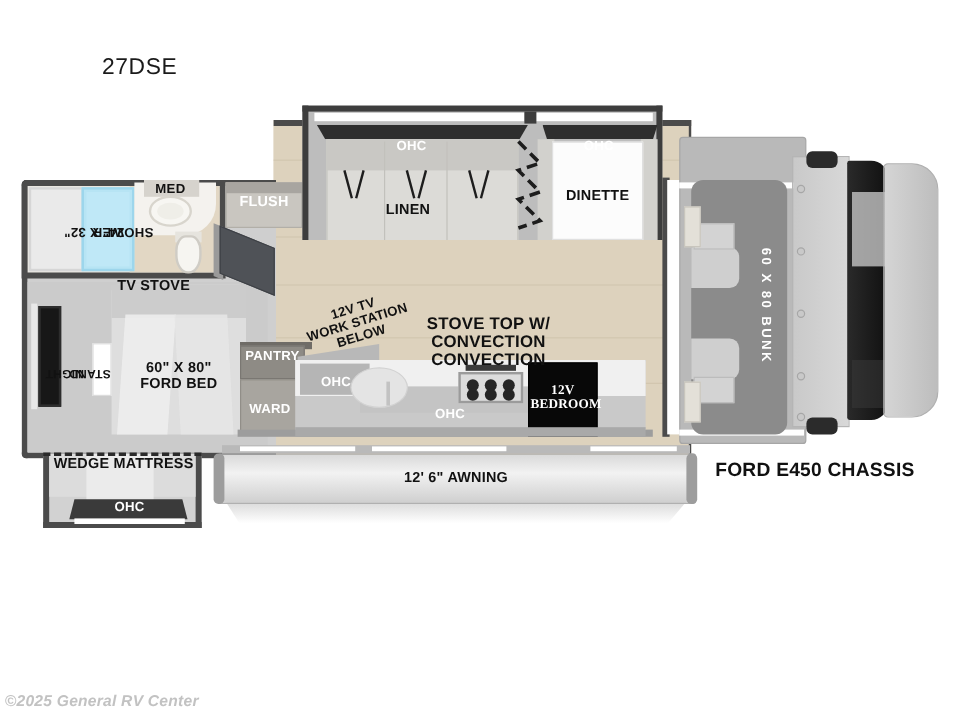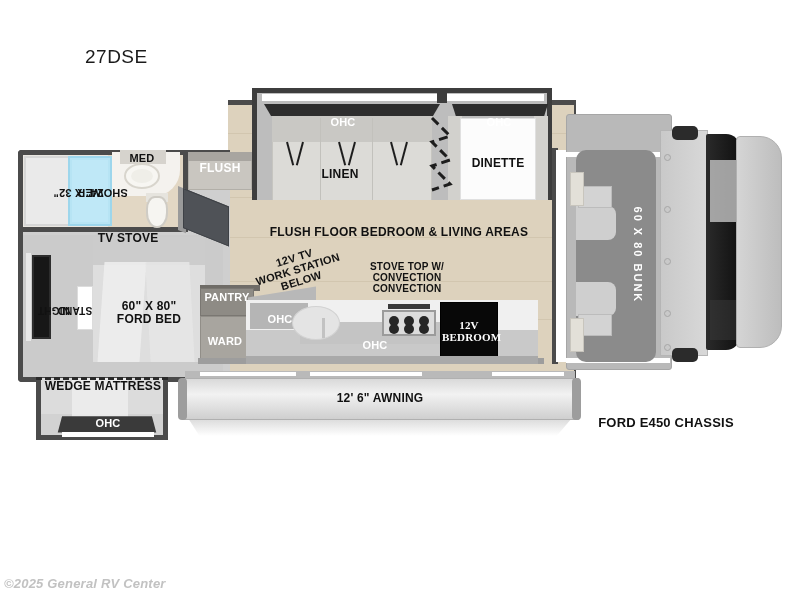--- a/index.html
+++ b/index.html
@@ -350,32 +350,32 @@
   #l-nightstand span{transform:rotate(-90deg);display:block;line-height:1.05;}
   #l-queen{left:97px;top:300px;width:104px;font-size:12px;}
   #l-wedge{left:40px;top:380px;width:126px;font-size:12px;}
   #l-rear-ohc{left:70px;top:418px;width:76px;font-size:11px;color:#ffffff;}
   #l-pantry{left:198px;top:292px;width:58px;font-size:11px;color:#ffffff;}
   #l-ward{left:198px;top:336px;width:54px;font-size:11px;color:#ffffff;}
   #l-ohc-g1{left:254px;top:314px;width:52px;font-size:11px;color:#ffffff;}
   #l-ohc-g2{left:340px;top:340px;width:70px;font-size:11px;color:#ffffff;}
   #l-12vtv{left:252px;top:252px;width:92px;font-size:11px;
     transform:rotate(-17deg);transform-origin:center;}
-  #l-stove{left:348px;top:262px;width:118px;font-size:10px;}
+  #l-stove{left:348px;top:262px;width:118px;font-size:14px;}
   #l-fridge{left:442px;top:320px;width:54px;font-size:11px;color:#ffffff;font-family:Liberation Serif, serif;}
   #l-sofa{left:300px;top:168px;width:80px;font-size:12px;}
   #l-ohc-sofa{left:290px;top:117px;width:106px;font-size:11px;color:#ffffff;}
   #l-ohc-din{left:446px;top:117px;width:106px;font-size:11px;color:#ffffff;}
   #l-dinette{left:454px;top:157px;width:88px;font-size:12px;}
   #l-flush{left:266px;top:226px;width:266px;font-size:12px;}
   #l-bunk{left:626px;top:190px;width:22px;height:130px;font-size:11px;color:#ffffff;
     display:flex;align-items:center;justify-content:center;letter-spacing:2px;}
   #l-bunk span{transform:rotate(90deg);display:block;white-space:nowrap;}
   #l-awning{left:300px;top:392px;width:160px;font-size:12px;}
-  #l-chassis{left:596px;top:416px;width:140px;font-size:13px;}
+  #l-chassis{left:596px;top:384px;width:140px;font-size:16px;}
 </style>
 </head>
 <body>
 
 <div id="model-title">27DSE</div>
 
 <div id="plan">
 
   <div class="box" id="main-shell"></div>
   <div class="box" id="main-floor">
@@ -540,21 +540,20 @@
     <span>CONVECTION</span>
   </div>
   <div class="lbl w" id="l-fridge">
     <span>12V</span><br>
     <span>BEDROOM</span>
   </div>
   <div class="lbl" id="l-sofa">LINEN</div>
   <div class="lbl w" id="l-ohc-sofa">OHC</div>
   <div class="lbl w" id="l-ohc-din">OHC</div>
   <div class="lbl" id="l-dinette">DINETTE</div>
-  <div class="lbl" id="l-flush">FLUSH FLOOR BEDROOM &amp; LIVING AREAS</div>
   <div class="lbl w" id="l-bunk">
     <span>60 X 80 BUNK</span>
   </div>
   <div class="lbl" id="l-awning">12' 6" AWNING</div>
   <div class="lbl" id="l-chassis">FORD E450 CHASSIS</div>
 
 </div>
 
 <div id="copyright">©2025 General RV Center</div>
 

